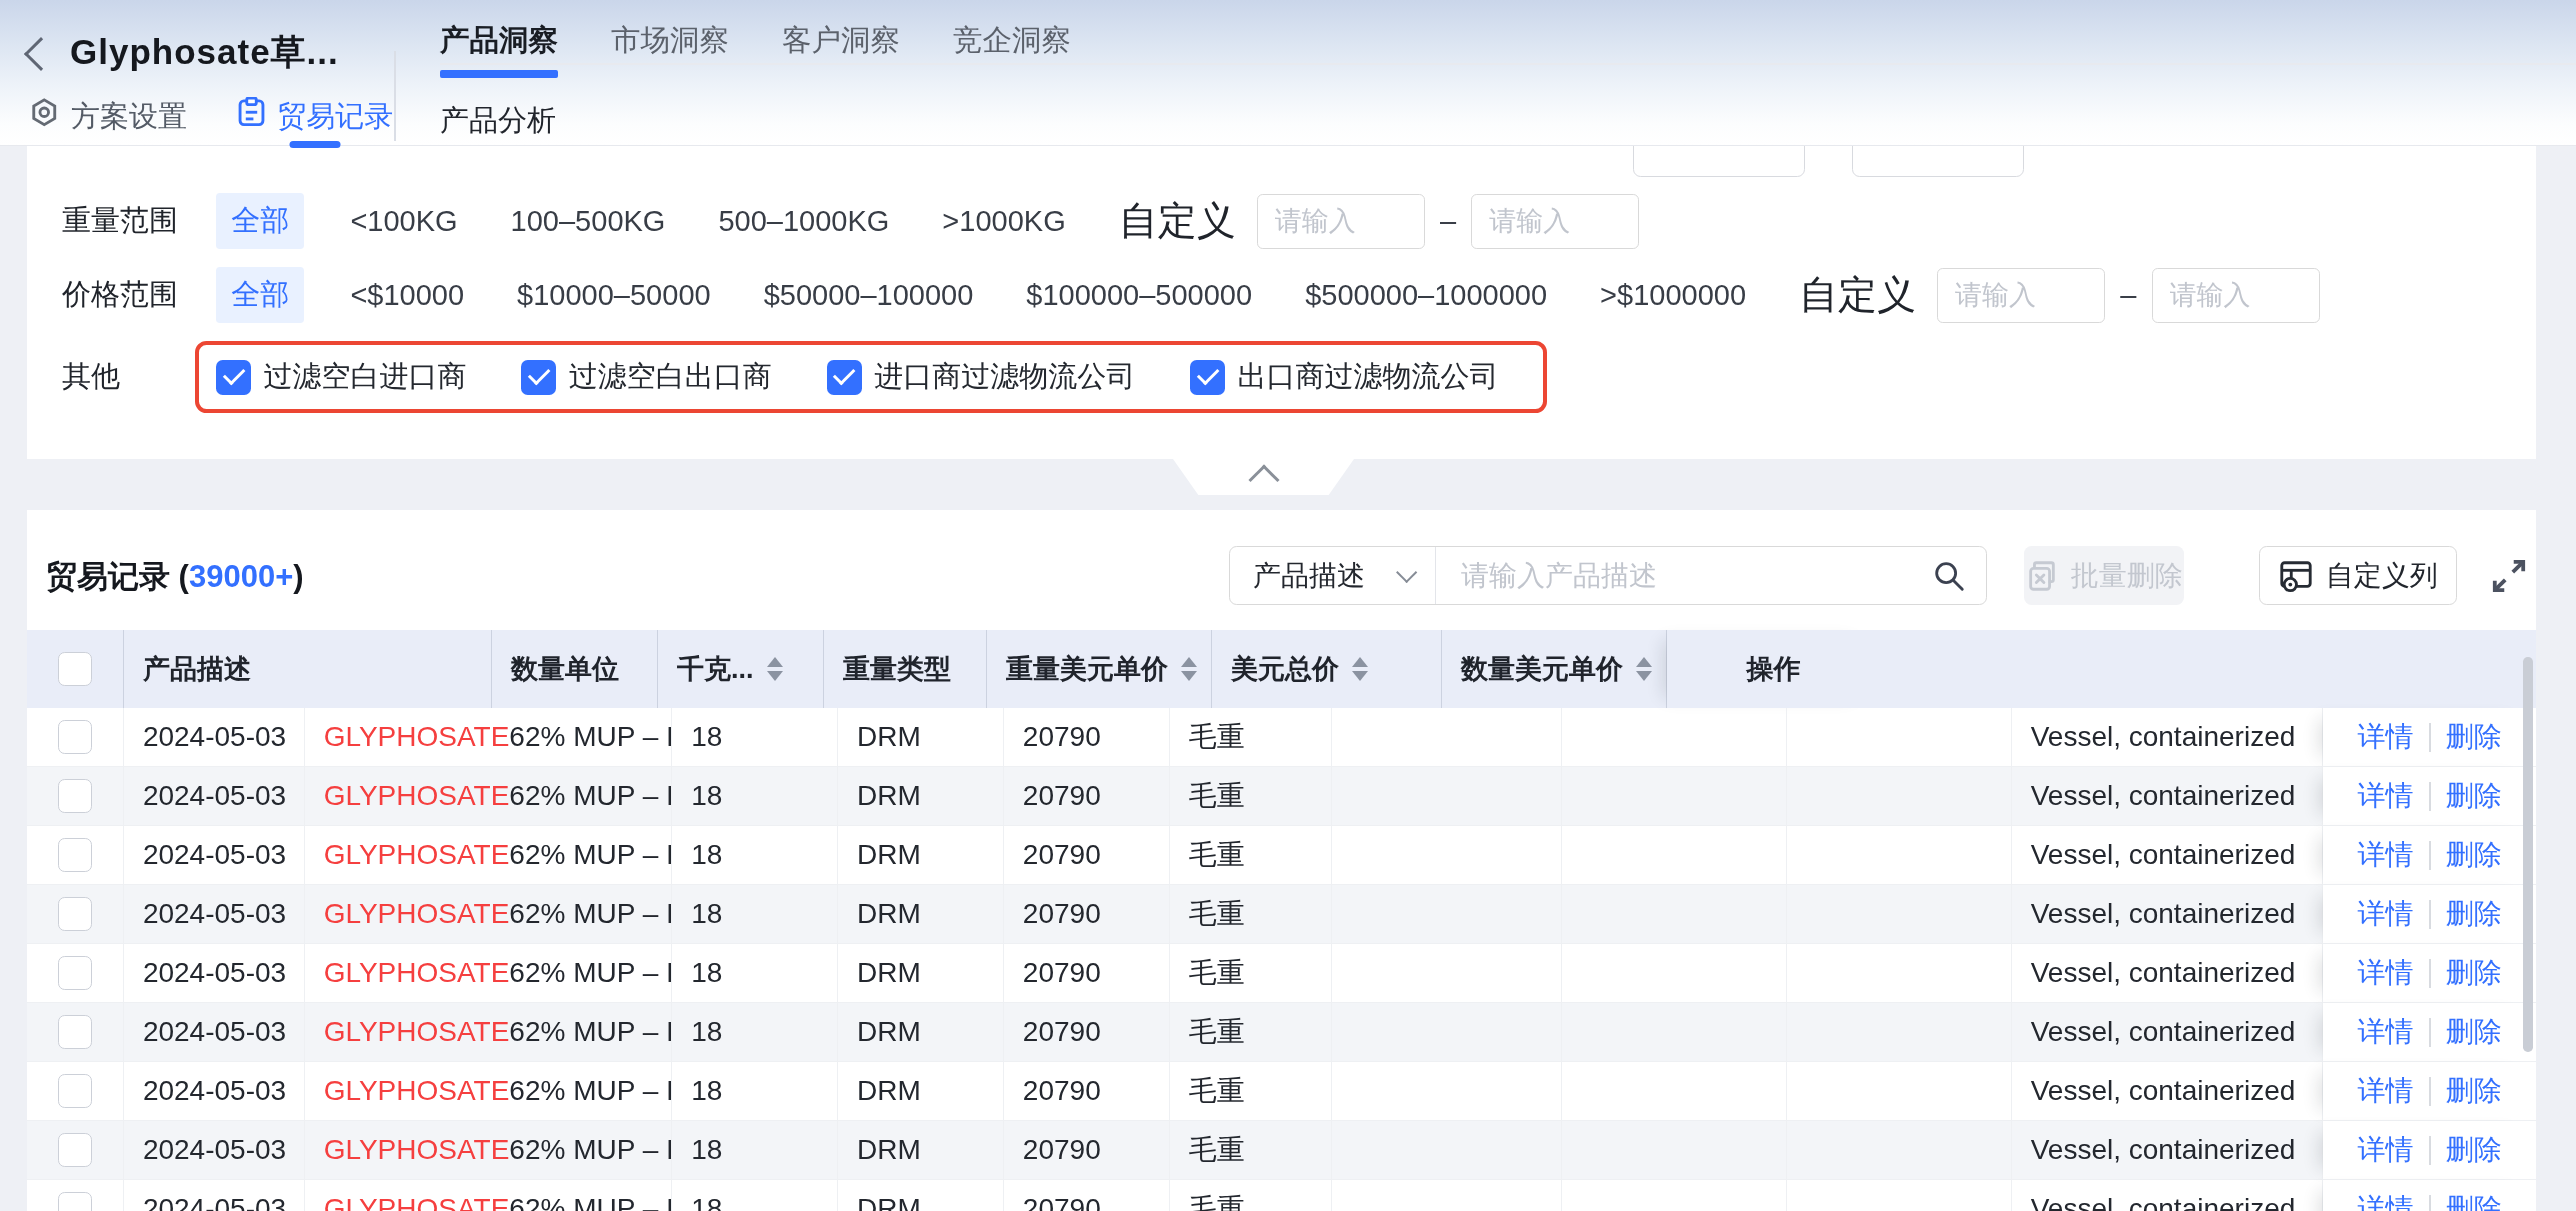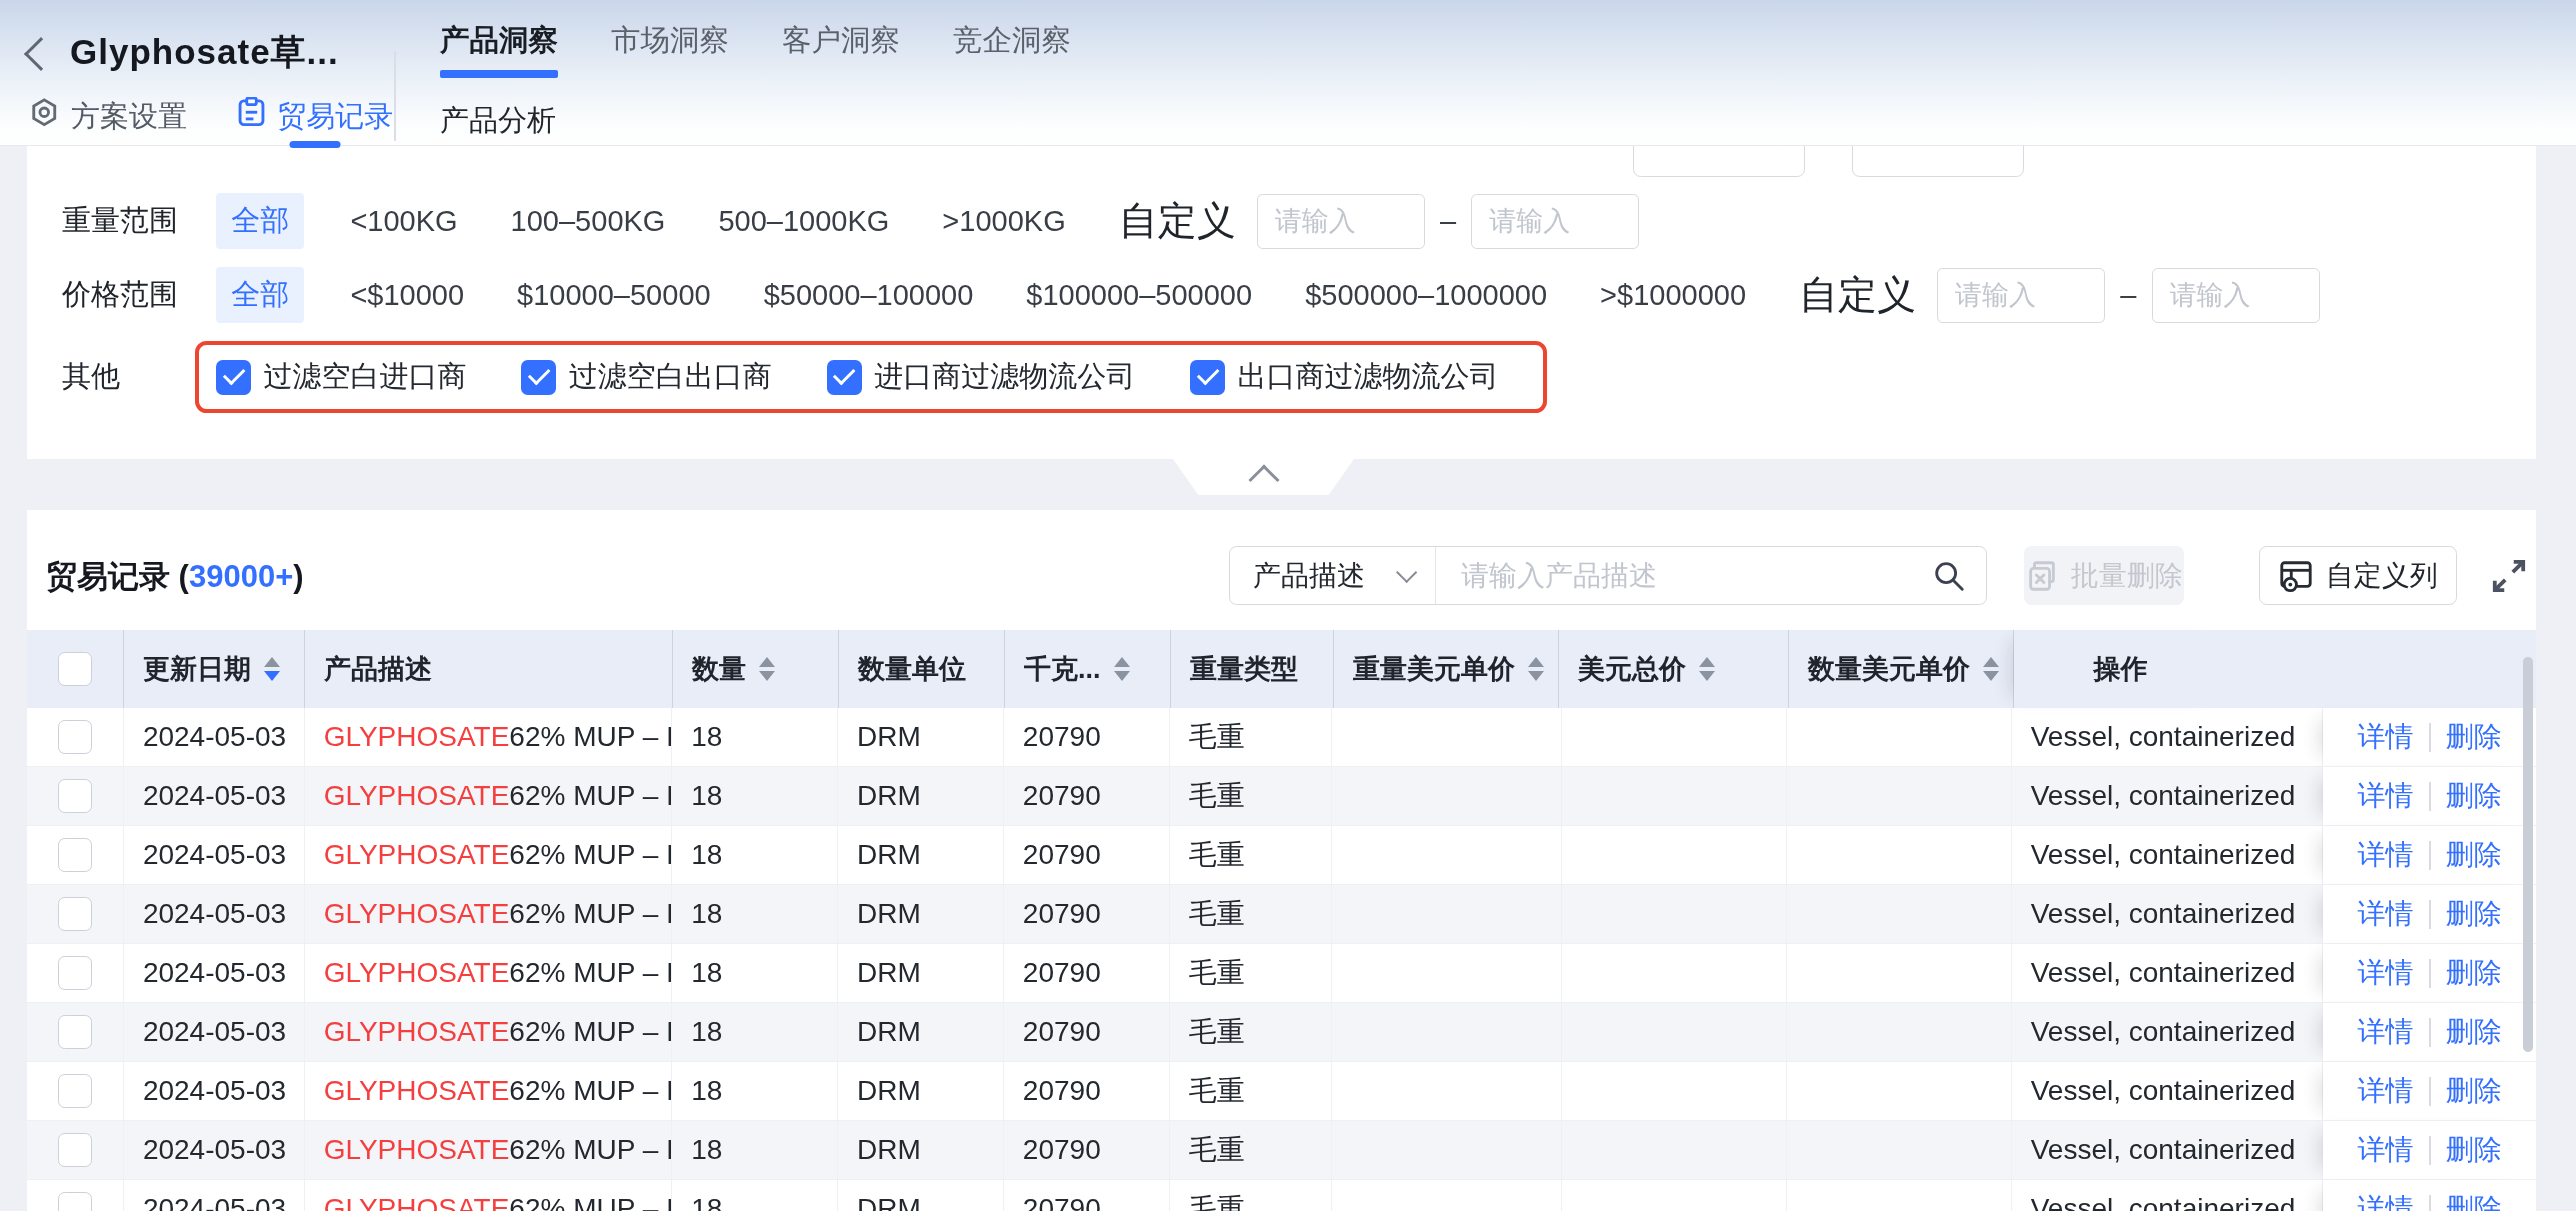--- a/index.html
+++ b/index.html
@@ -279,36 +279,22 @@
     <line x1="34" y1="4" x2="23" y2="15" stroke="#4c5260" stroke-width="4"></line>
     <polyline points="14,34 4,34 4,24" fill="none" stroke="#4c5260" stroke-width="4"></polyline>
     <line x1="4" y1="34" x2="15" y2="23" stroke="#4c5260" stroke-width="4"></line>
   </svg>
 
   <div class="trade-table">
     <div class="t-head" id="table-head">
         <div class="cell col-select">
           <span class="sq-check"></span>
         </div>
-        <div class="cell col-date">
-          <span>更新日期</span>
-          <span class="sorter">
-            <span class="car car-up"></span>
-            <span class="car car-down on"></span>
-          </span>
-        </div>
         <div class="cell col-product">
           <span>产品描述</span>
-        </div>
-        <div class="cell col-qty">
-          <span>数量</span>
-          <span class="sorter">
-            <span class="car car-up"></span>
-            <span class="car car-down"></span>
-          </span>
         </div>
         <div class="cell col-unit">
           <span>数量单位</span>
         </div>
         <div class="cell col-kg">
           <span>千克...</span>
           <span class="sorter">
             <span class="car car-up"></span>
             <span class="car car-down"></span>
           </span>

